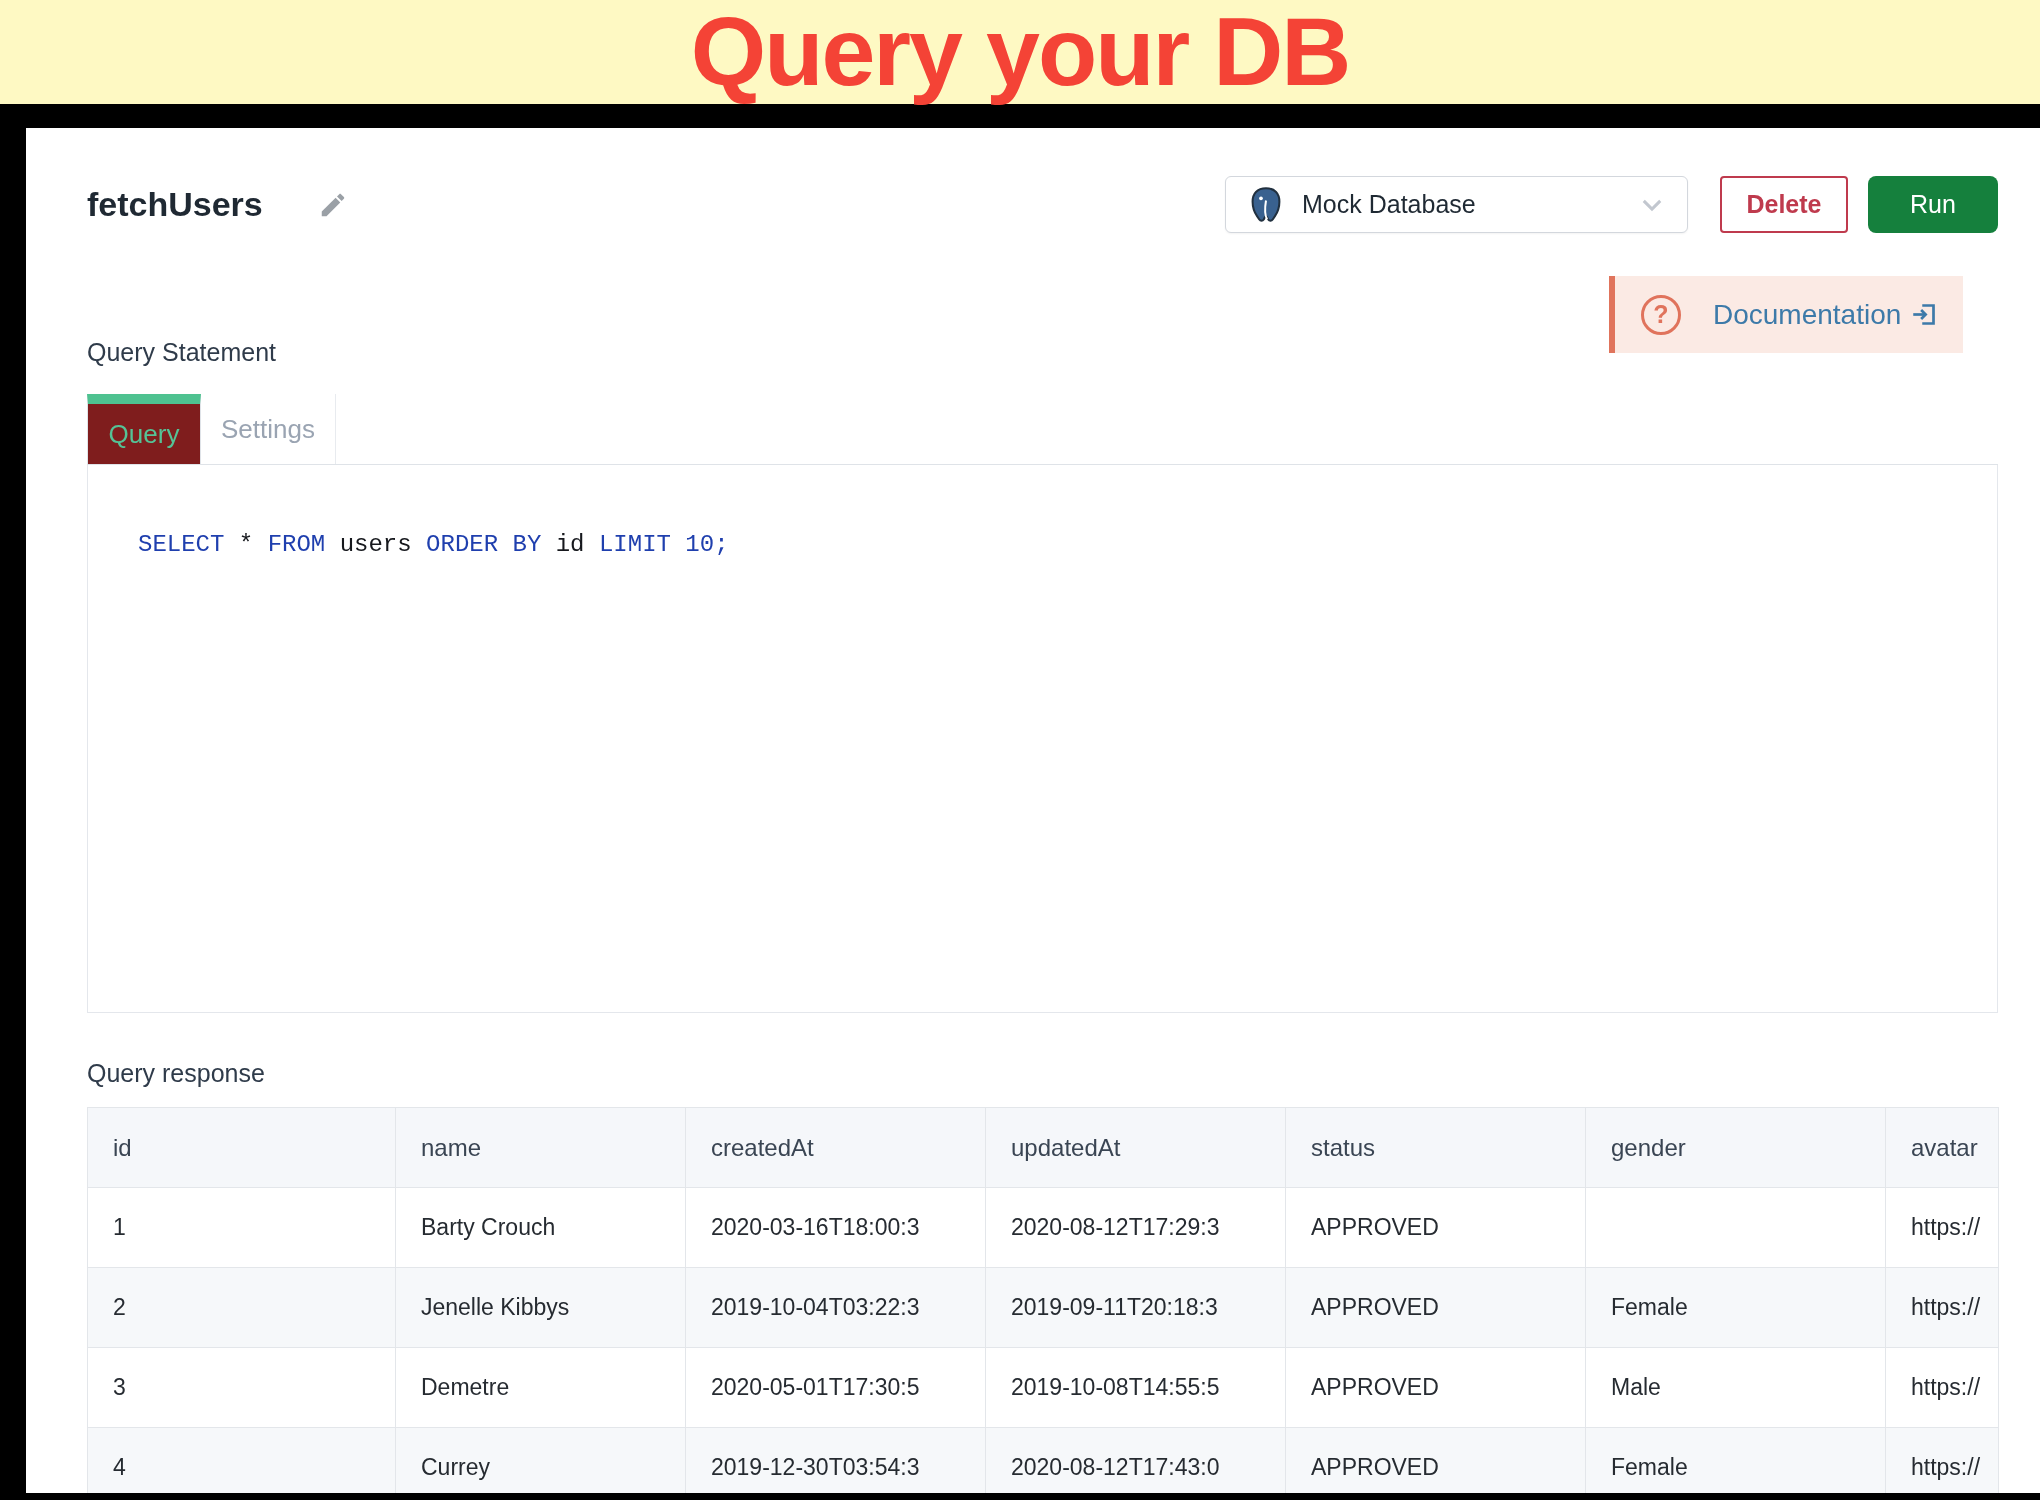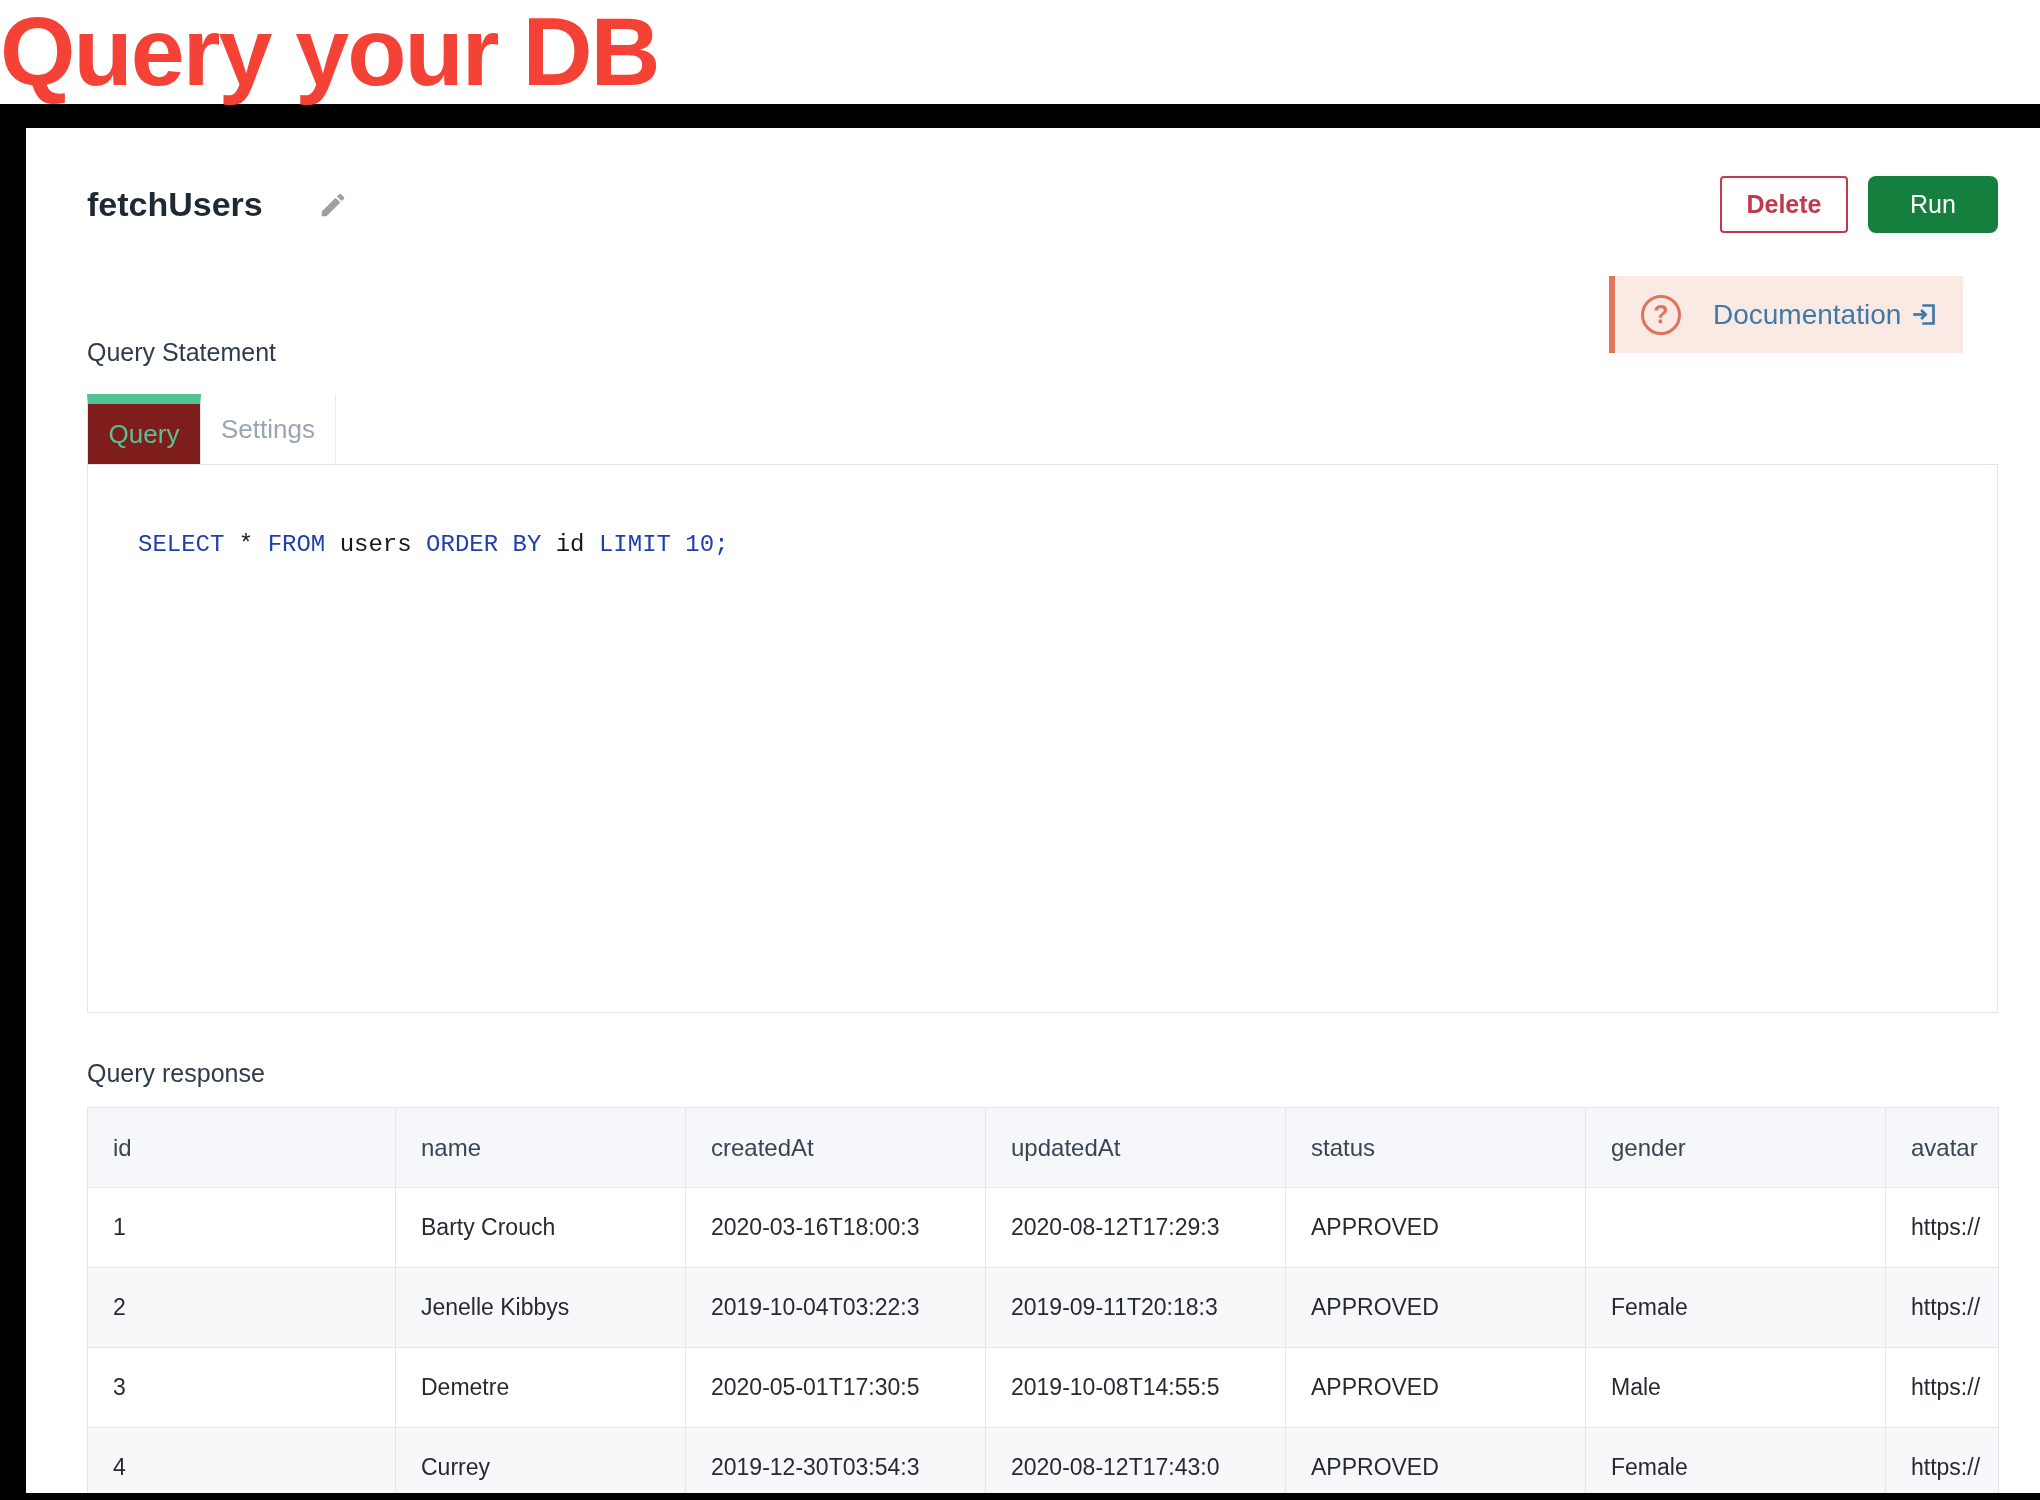--- a/index.html
+++ b/index.html
@@ -1,20 +1,20 @@
 <!DOCTYPE html>
 <html><head>
 <meta charset="utf-8">
 <style>
   * { margin:0; padding:0; box-sizing:border-box; }
   html,body { width:2040px; height:1500px; overflow:hidden; }
   body { background:#000; font-family:"Liberation Sans", sans-serif; position:relative; }
 
   
-  .banner { height:104px; width:100%; background:#ffffff; display:flex; align-items:center; }
+  .banner { height:104px; width:100%; background:#fef9c3; display:flex; align-items:center; justify-content:center; }
   .banner-title { color:#f44336; font-size:97px; font-weight:700; letter-spacing:-2px; }
 
   
   .window { position:absolute; left:26px; top:128px; width:2024px; height:1365px; background:#fff; overflow:hidden; }
   .content { padding:0 52px 0 61px; }
 
   
   .header-row { margin-top:48px; height:57px; display:flex; justify-content:space-between; align-items:center; }
   .title-group { display:flex; align-items:center; }
   .query-name { font-size:34px; font-weight:600; color:#1f2933; }
@@ -74,20 +74,31 @@
 
     <div class="header-row">
       <div class="title-group">
         <span class="query-name">fetchUsers</span>
         <svg class="pencil" viewBox="0 0 24 24" fill="#9aa0a6">
           <path d="M3 17.2V21h3.8L17.8 9.9l-3.7-3.7L3 17.2z"></path>
           <path d="M20.7 7c.4-.4.4-1 0-1.4l-2.3-2.3c-.4-.4-1-.4-1.4 0l-1.8 1.8 3.7 3.7L20.7 7z"></path>
         </svg>
       </div>
       <div class="controls">
+        <div class="db-select">
+          <svg class="pg" viewBox="0 0 32 34">
+            <path d="M16 2 C8 2 4 7 4 14 c0 6 2 10 4 13 l2 3 c1 1.5 3 1.5 4 0 l1 -2 c.4 -.8 1.6 -.8 2 0 l1 2 c1 1.5 3 1.5 4 0 l2 -3 c2 -3 4 -7 4 -13 0 -7 -4 -12 -12 -12z" fill="#39618f" stroke="#21303f" stroke-width="1.8"></path>
+            <circle cx="11.5" cy="11" r="1.7" fill="#ffffff"></circle>
+            <path d="M16 13 c-1.2 7 -1.2 13 1 17" stroke="#ffffff" stroke-width="1.8" fill="none"></path>
+          </svg>
+          <span class="db-label">Mock Database</span>
+          <svg width="22" height="14" viewBox="0 0 16 10">
+            <polyline points="2,2 8,8 14,2" fill="none" stroke="#c2c7cf" stroke-width="2.2"></polyline>
+          </svg>
+        </div>
         <button class="btn-delete">Delete</button>
         <button class="btn-run">Run</button>
       </div>
     </div>
 
     <div class="sub-row">
       <div class="section-label">Query Statement</div>
       <div class="doc-banner">
         <div class="q-circle">?</div>
         <span class="doc-label">Documentation</span>

